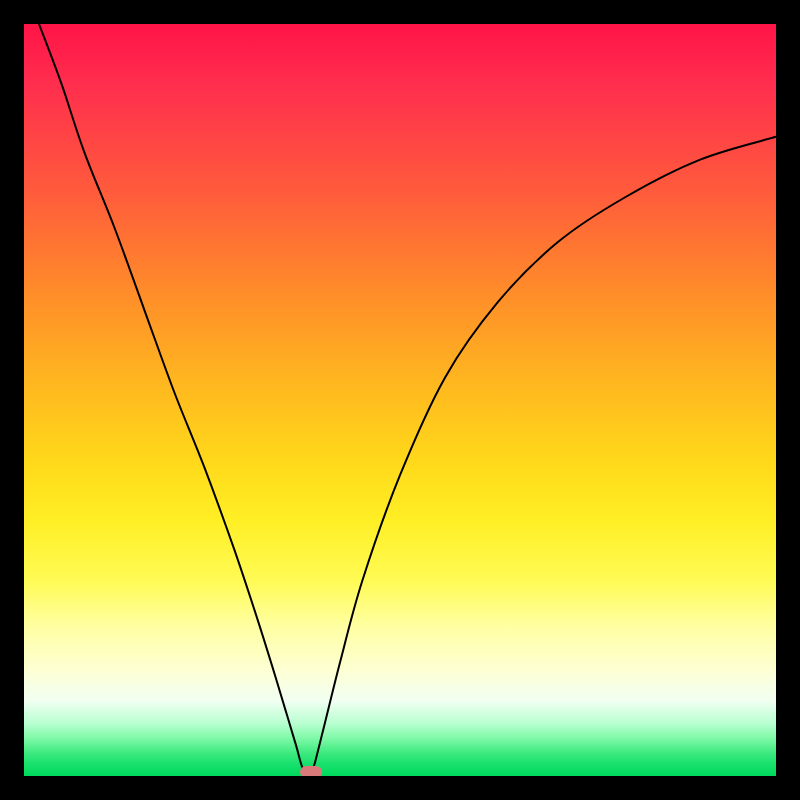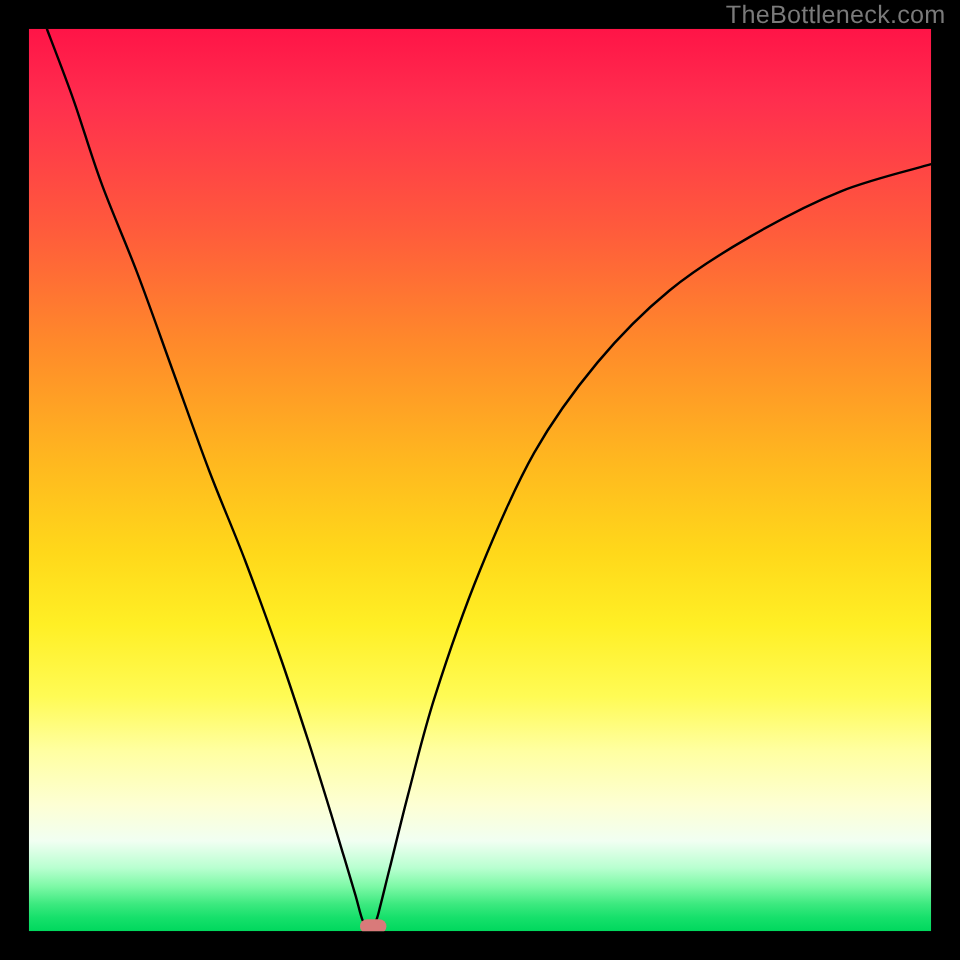--- a/index.html
+++ b/index.html
@@ -71,21 +71,20 @@
     color: #7a7a7a;
     font-size: 21px;
     letter-spacing: 0.2px;
     user-select: none;
   }
 </style>
 </head>
 <body>
 
 <div class="wrap">
-  <div class="watermark">TheBottleneck.com</div>
 
   <div class="plot-box">
     <div class="gradient"></div>
 
     <svg class="curve-svg" viewBox="0 0 752 752" preserveAspectRatio="none">
       <path class="curve-path" d="M 15.0 0.0 C 18.8 10.0, 30.1 38.9, 37.6 60.2 C 45.1 81.5, 51.4 104.0, 60.2 127.8 C 68.9 151.7, 80.2 176.7, 90.2 203.0 C 100.3 229.4, 110.3 258.2, 120.3 285.8 C 130.3 313.3, 140.4 342.2, 150.4 368.5 C 160.4 394.8, 170.5 417.4, 180.5 443.7 C 190.5 470.0, 201.8 501.3, 210.6 526.4 C 219.3 551.5, 226.2 572.8, 233.1 594.1 C 240.0 615.4, 246.9 637.9, 251.9 654.2 C 256.9 670.5, 259.8 680.6, 263.2 691.8 C 266.6 703.1, 269.7 713.4, 272.2 721.9 C 274.7 730.4, 276.2 738.2, 278.2 743.0 C 280.2 747.7, 282.4 750.5, 284.3 750.5 C 286.1 750.5, 288.0 746.5, 289.5 743.0 C 291.0 739.5, 291.4 736.7, 293.3 729.4 C 295.2 722.2, 297.0 714.4, 300.8 699.4 C 304.6 684.3, 309.6 663.0, 315.8 639.2 C 322.1 615.4, 328.4 587.8, 338.4 556.5 C 348.4 525.1, 362.2 485.0, 376.0 451.2 C 389.8 417.4, 404.8 382.3, 421.1 353.4 C 437.4 324.6, 455.0 300.8, 473.8 278.2 C 492.6 255.7, 512.6 235.6, 533.9 218.1 C 555.2 200.5, 577.8 186.7, 601.6 173.0 C 625.4 159.2, 651.7 145.4, 676.8 135.4 C 701.9 125.3, 739.5 116.6, 752.0 112.8"></path>
     </svg>
 
     <div class="marker" style="width: 21.808px; height: 12.032px; left: 276.36px; top: 742.224px; background: rgb(217, 122, 122);"></div>
   </div>

